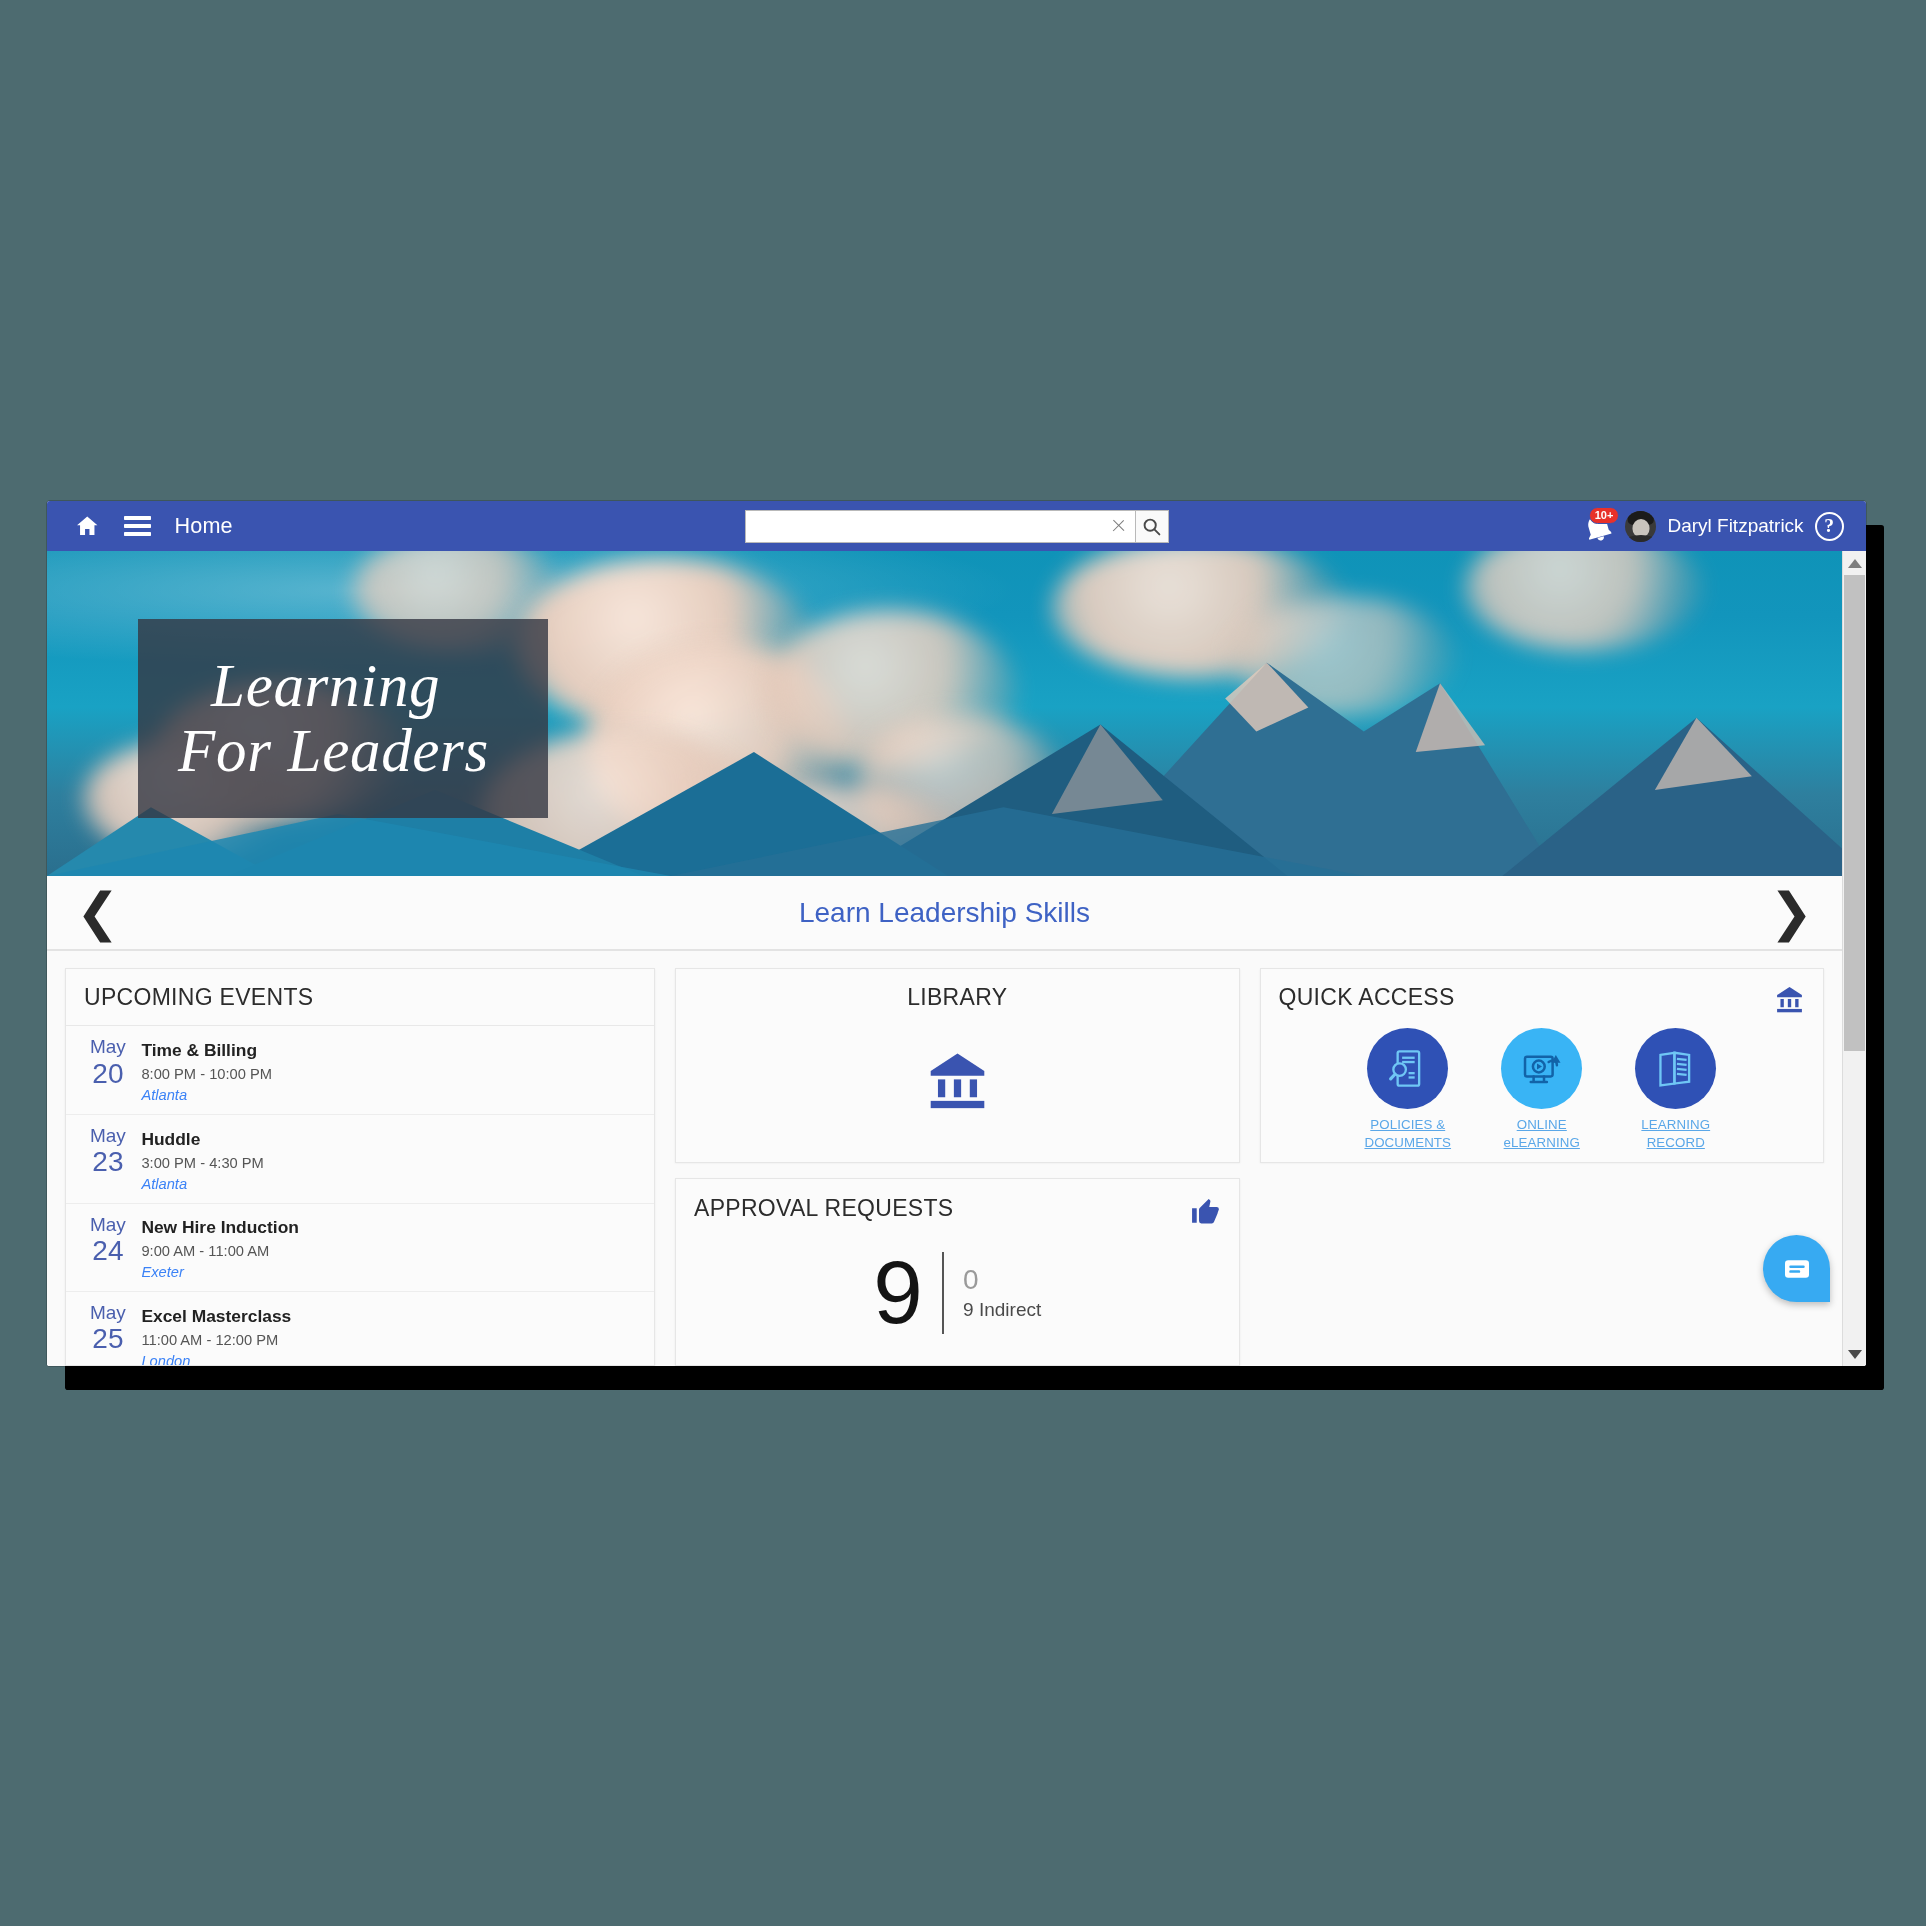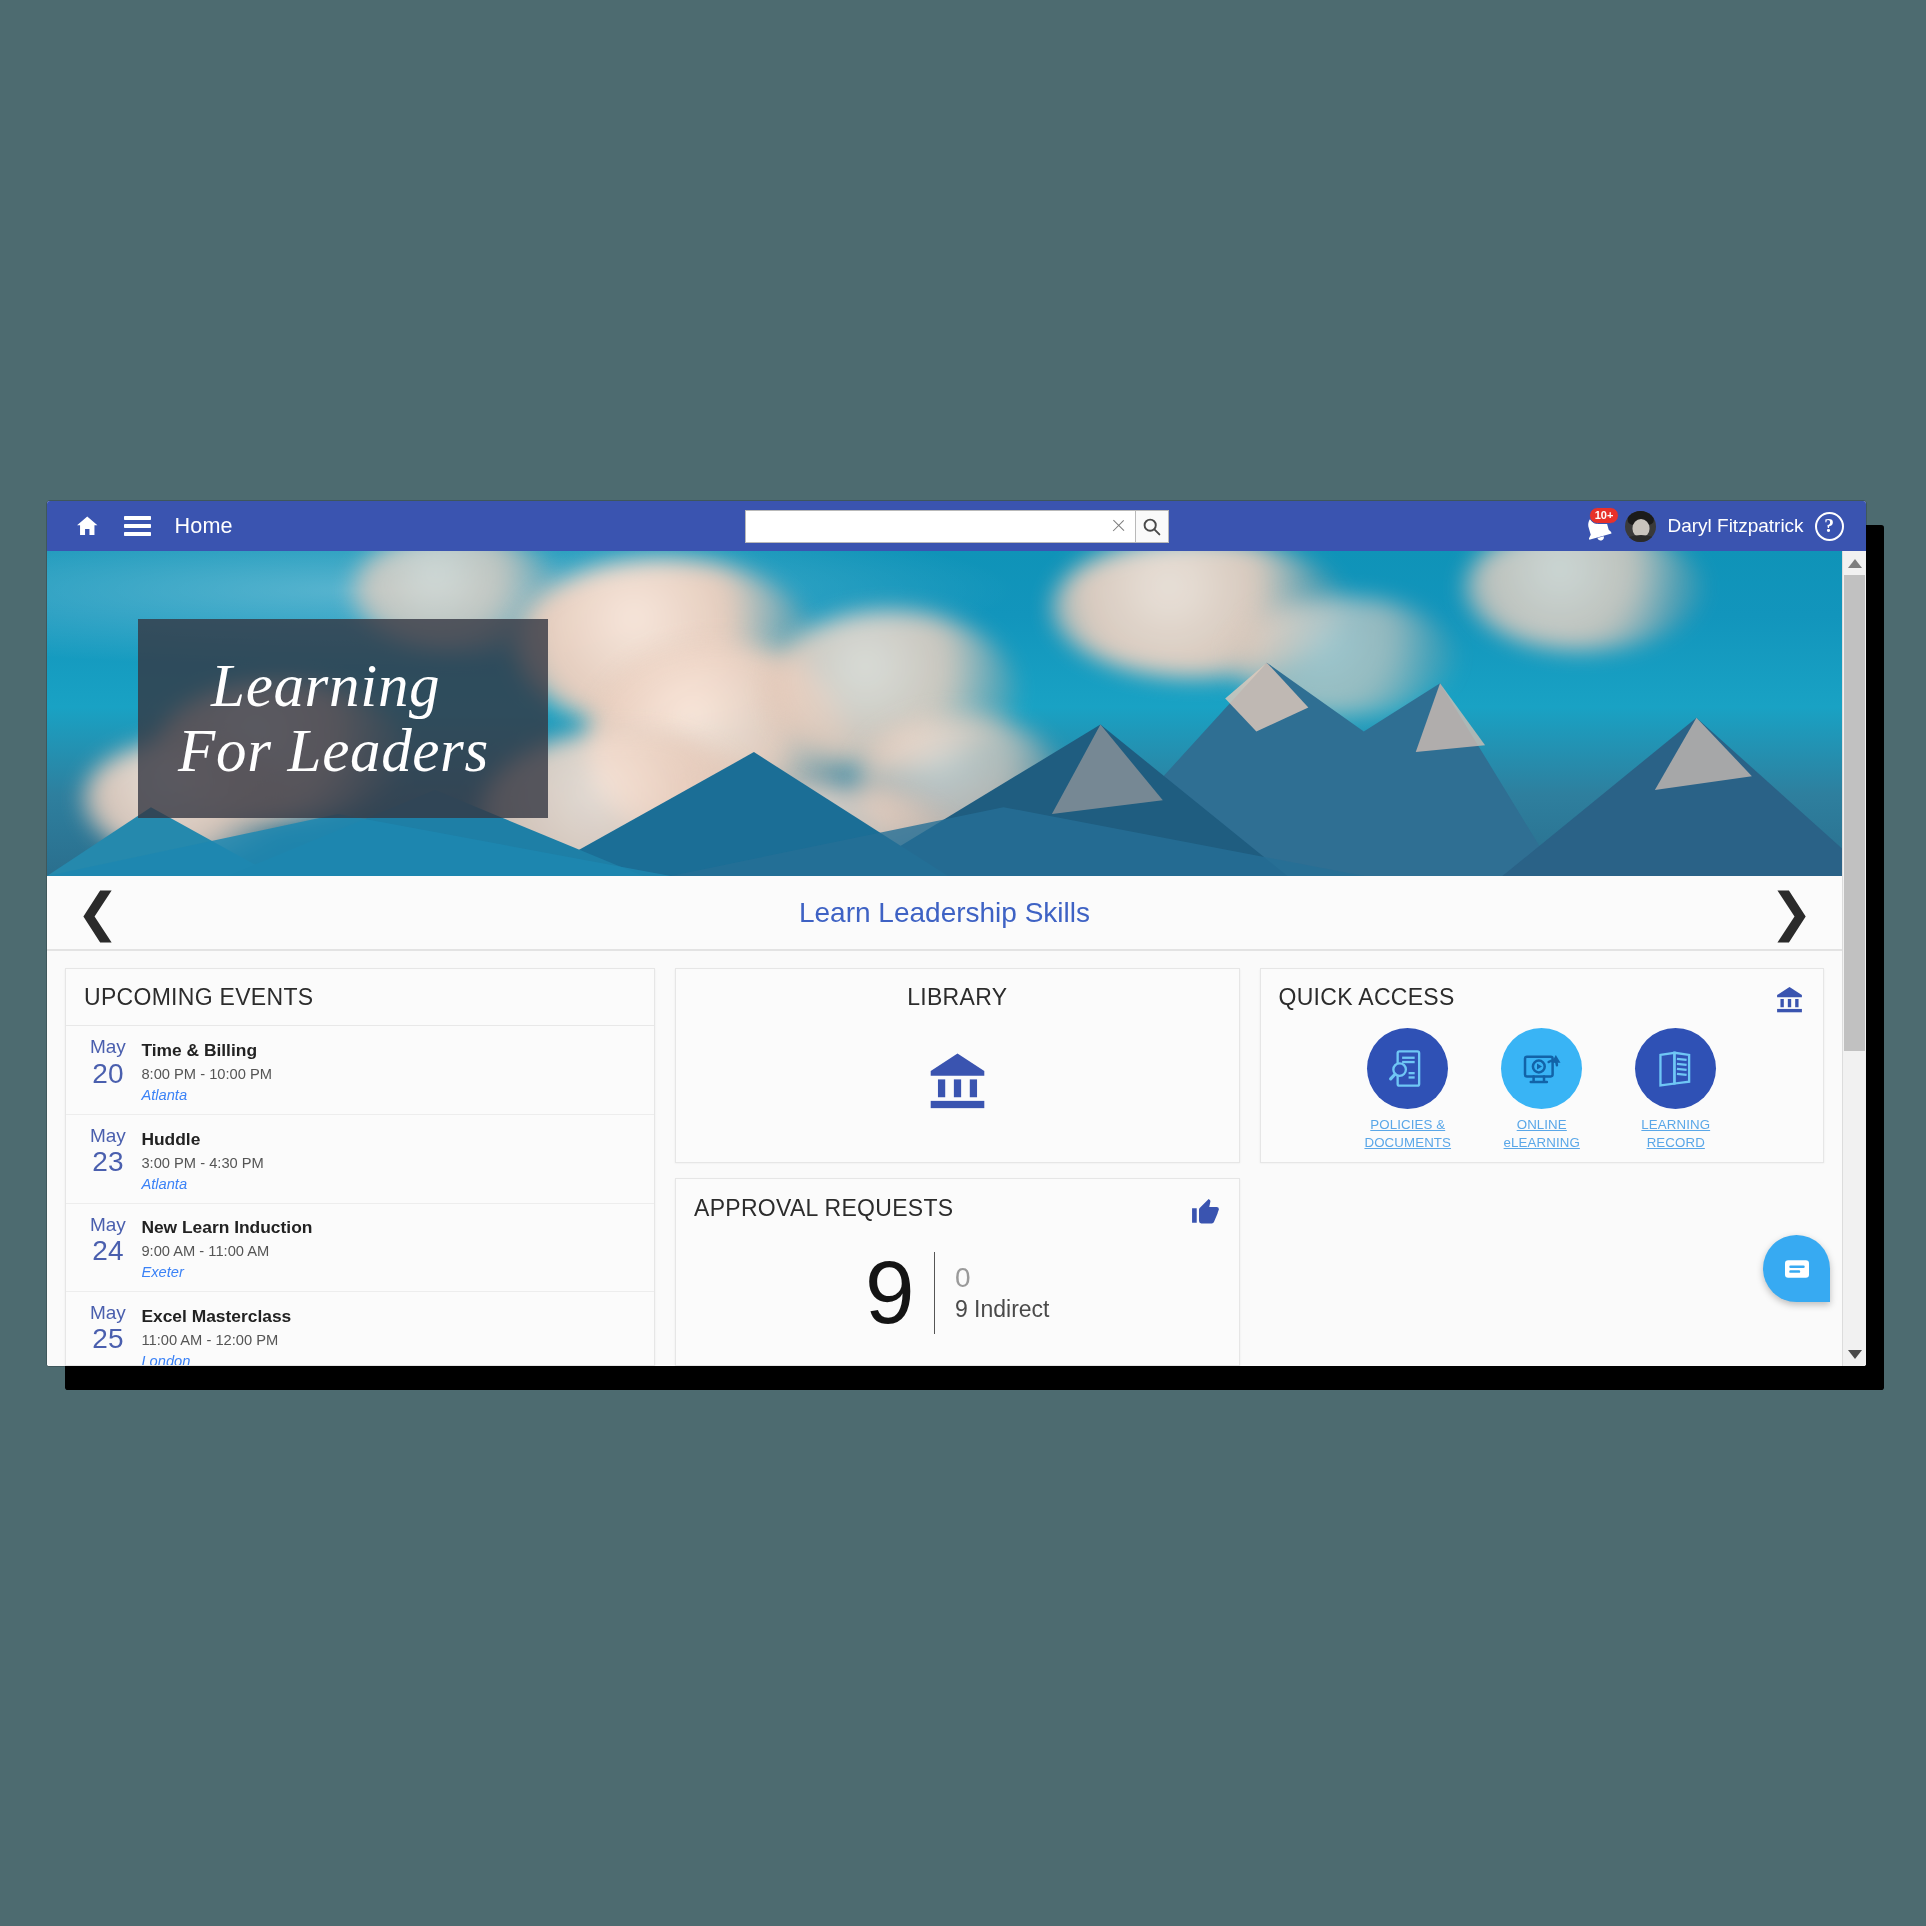--- a/index.html
+++ b/index.html
@@ -371,21 +371,21 @@
     font-size: 89px;
     font-weight: 300;
     color: #141414;
     line-height: .92;
     font-family: "Liberation Sans", sans-serif;
   }
   .metric-divider { width: 1.4px; height: 82px; background: #555; }
   .metric-sub { display: flex; flex-direction: column; gap: 4.2px; }
   .metric-sub-1 { font-size: 28px; color: #9a9a9a; font-weight: 300; line-height: 1.05; }
   .metric-sub-1.dark { color: #1c1c1c; }
-  .metric-sub-2 { font-size: 23px; color: #4a4a4a; }
+  .metric-sub-2 { font-size: 19px; color: #4a4a4a; }
   .metric-sub-2.grey { color: #a0a0a0; }
   .progress-stub {
     position: absolute;
     bottom: 1.4px;
     left: 50%;
     transform: translateX(-50%);
     width: 75px; height: 8.4px;
     background: #c9c9c9;
   }
 
@@ -565,21 +565,21 @@
                   <div class="ev-loc">Atlanta</div>
                 </span>
               </div>
 
               <div class="event-row">
                 <span class="ev-date">
                   <span class="ev-mon">May</span>
                   <span class="ev-day">24</span>
                 </span>
                 <span class="ev-info">
-                  <div class="ev-title">New Learn Induction</div>
+                  <div class="ev-title">New Hire Induction</div>
                   <div class="ev-time">9:00 AM - 11:00 AM</div>
                   <div class="ev-loc">Exeter</div>
                 </span>
               </div>
 
               <div class="event-row">
                 <span class="ev-date">
                   <span class="ev-mon">May</span>
                   <span class="ev-day">25</span>
                 </span>

